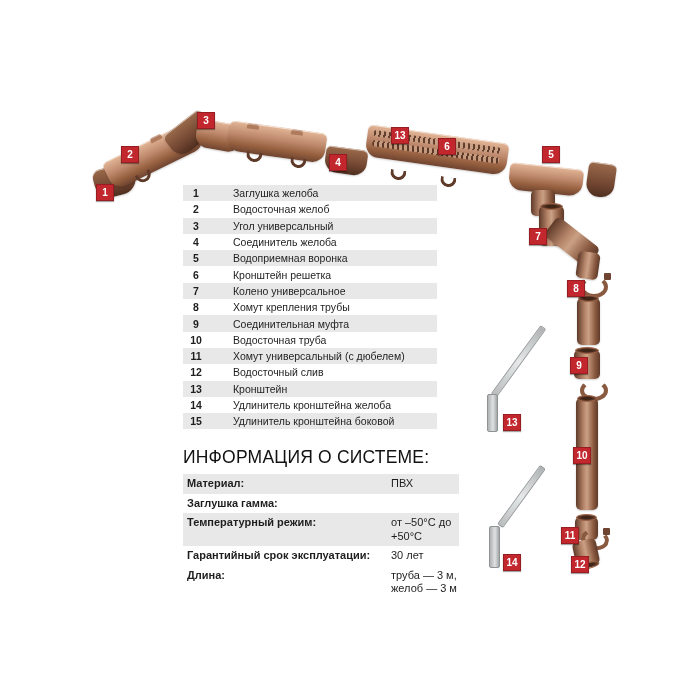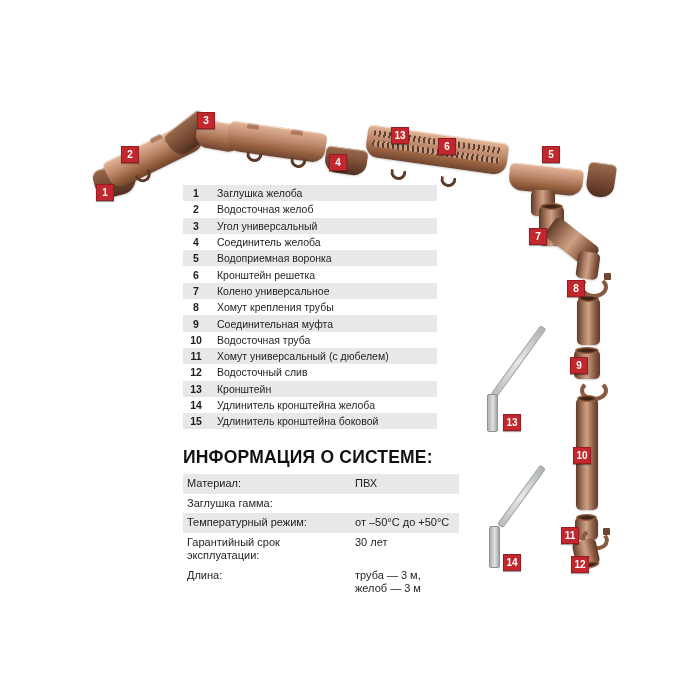--- a/index.html
+++ b/index.html
@@ -30,28 +30,28 @@
   
   .badge{position:absolute;min-width:14px;height:15px;padding:0 1px;background:#c1272d;border:1px solid #971d22;
          color:#fff;font-size:10px;font-weight:bold;line-height:15px;text-align:center;z-index:9;
          box-shadow:0 1px 1px rgba(0,0,0,.35);box-sizing:content-box;}
 
   
   .parts-table{position:absolute;left:183px;top:185px;width:254px;z-index:8;}
   .parts-row{display:flex;align-items:center;height:16.3px;font-size:10.5px;color:#1e1e1e;}
   .parts-row.odd{background:#e8e8e8;}
   .parts-num{flex:none;width:26px;text-align:center;font-weight:bold;}
-  .parts-name{padding-left:8px;white-space:nowrap;}
-
-  
-  .info-title{position:absolute;left:183px;top:447px;font-size:17.5px;font-weight:bold;color:#111;letter-spacing:.2px;z-index:8;}
+  .parts-name{padding-left:8px;white-space:nowrap;margin-left:16px;}
+
+  
+  .info-title{position:absolute;left:183px;top:447px;font-size:17.5px;font-weight:normal;color:#111;letter-spacing:.2px;z-index:8;}
   .info-table{position:absolute;left:183px;top:474px;width:276px;font-size:11px;color:#1e1e1e;z-index:8;}
   .info-row{display:flex;align-items:flex-start;padding:3px 0 3px 4px;line-height:13.5px;}
   .info-row.gray{background:#e8e8e8;}
-  .info-label{flex:none;width:168px;font-weight:normal;}
+  .info-label{flex:none;width:204px;font-weight:bold;}
   .info-value{white-space:pre-line;}
   .swatch{display:inline-block;width:13px;height:13px;border:1px solid #9a9a9a;vertical-align:-2px;margin:0 4px 0 0;box-sizing:border-box;}
 </style>
 </head>
 <body>
 
 <div class="canvas">
 
   <div>
 

